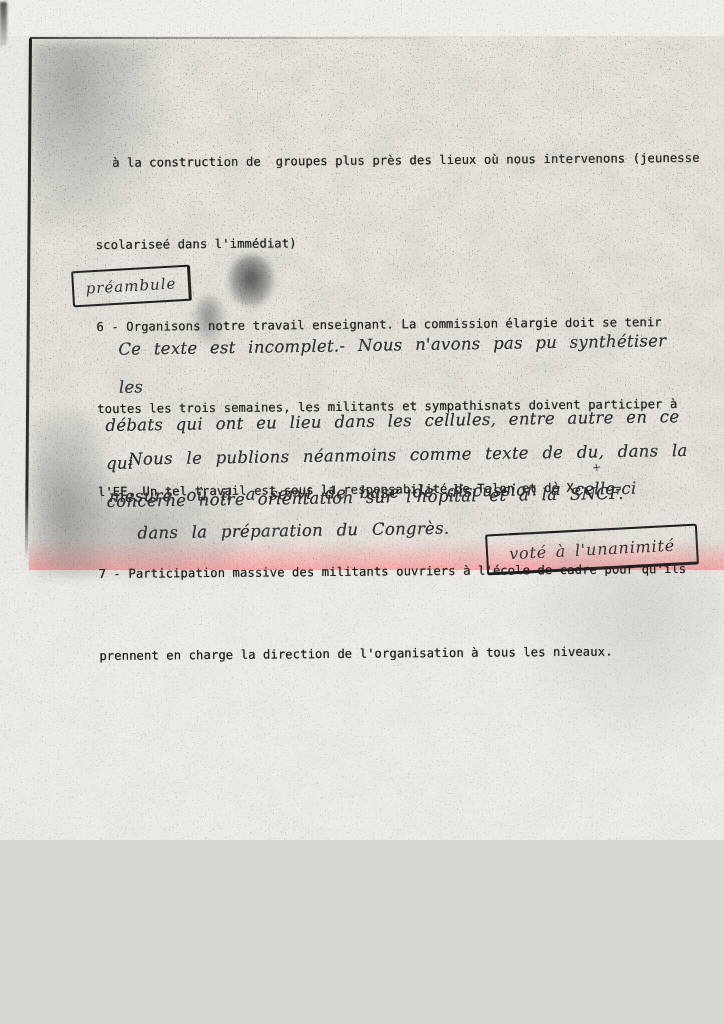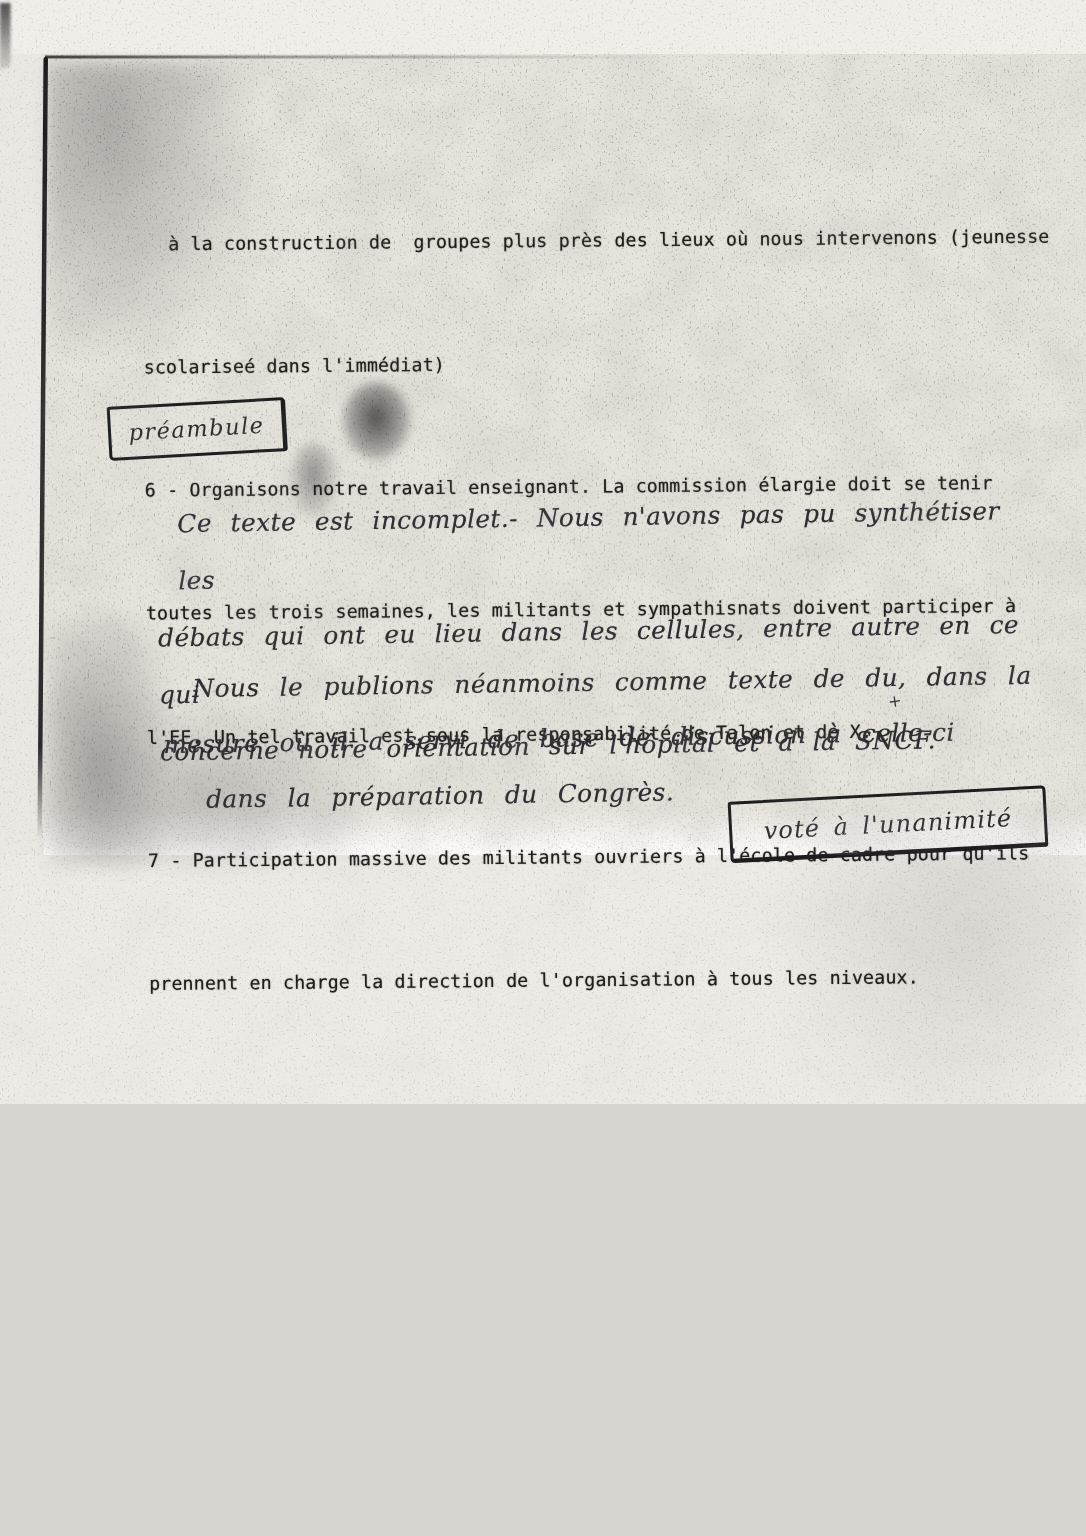--- a/index.html
+++ b/index.html
@@ -1,19 +1,19 @@
 <!DOCTYPE html>
 <html><head>
 <meta charset="utf-8">
 <style>
   html,body{margin:0;padding:0;background:#d8d6d1;}
   .scan{
     position:relative;
-    width:724px;height:736px;
-    background:#ffffff;
+    width:724px;height:840px;
+    background:#fca5a5;
     overflow:hidden;
     font-family:"DejaVu Sans Mono", monospace;
   }
   
   .top-strip{position:absolute;left:0;top:0;width:724px;height:37px;background:#f0eee9;}
   .left-strip{position:absolute;left:0;top:36px;width:29px;height:535px;background:#eae8e2;}
   .page-area{
     position:absolute;left:28px;top:36px;width:696px;height:536px;
     background:linear-gradient(180deg,#e6e3dc 0%,#e6e3dc 94%,rgba(230,227,220,0) 100%);
   }

